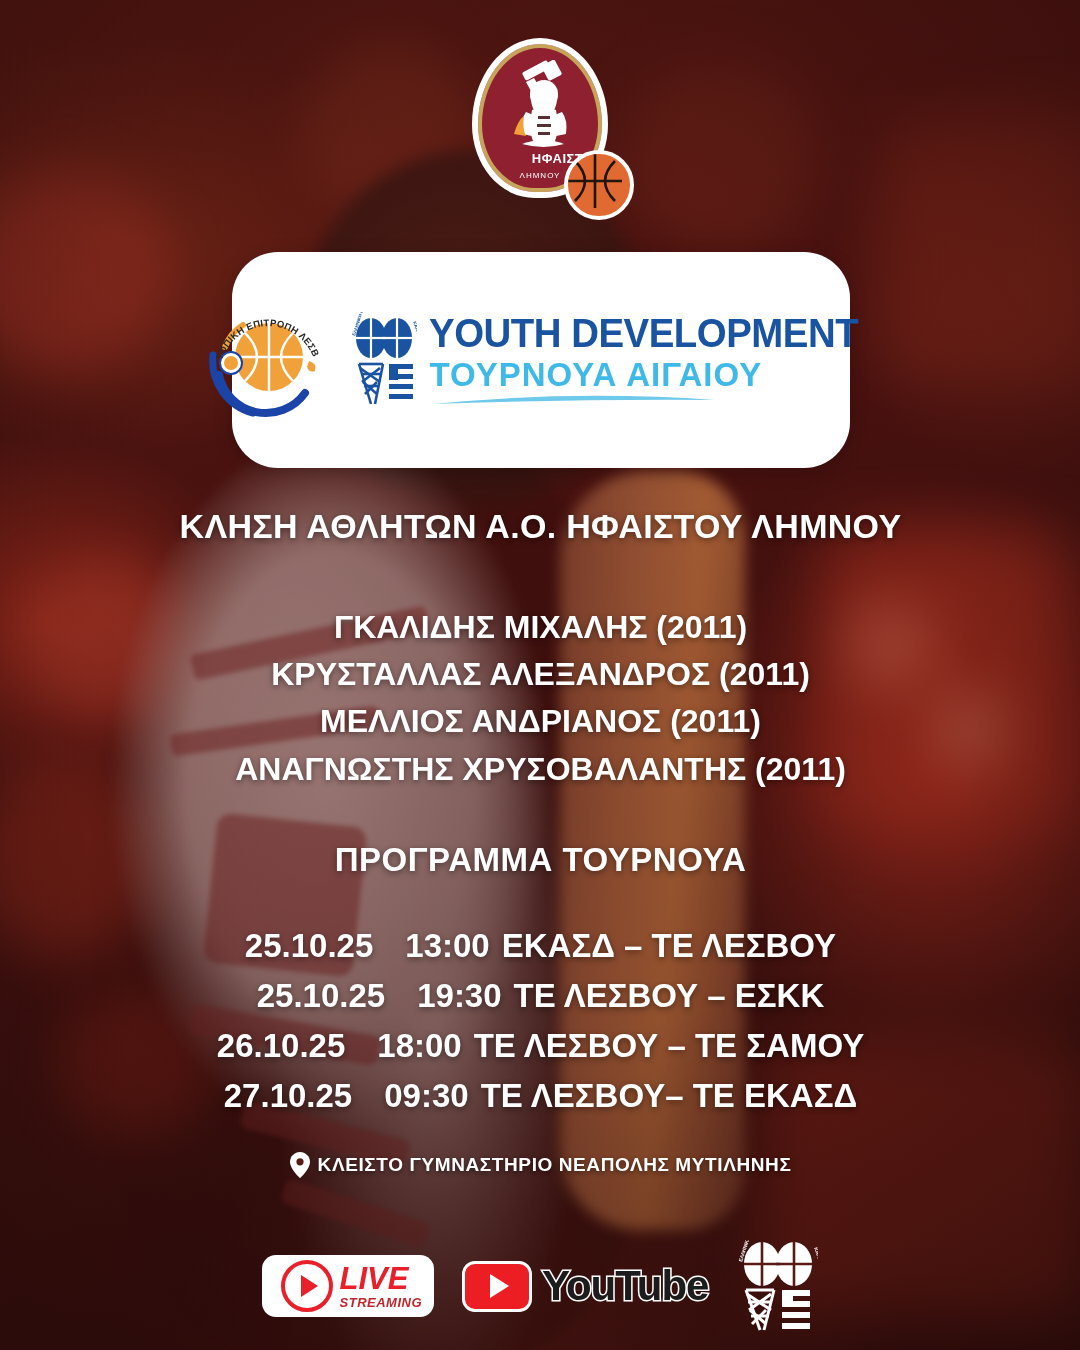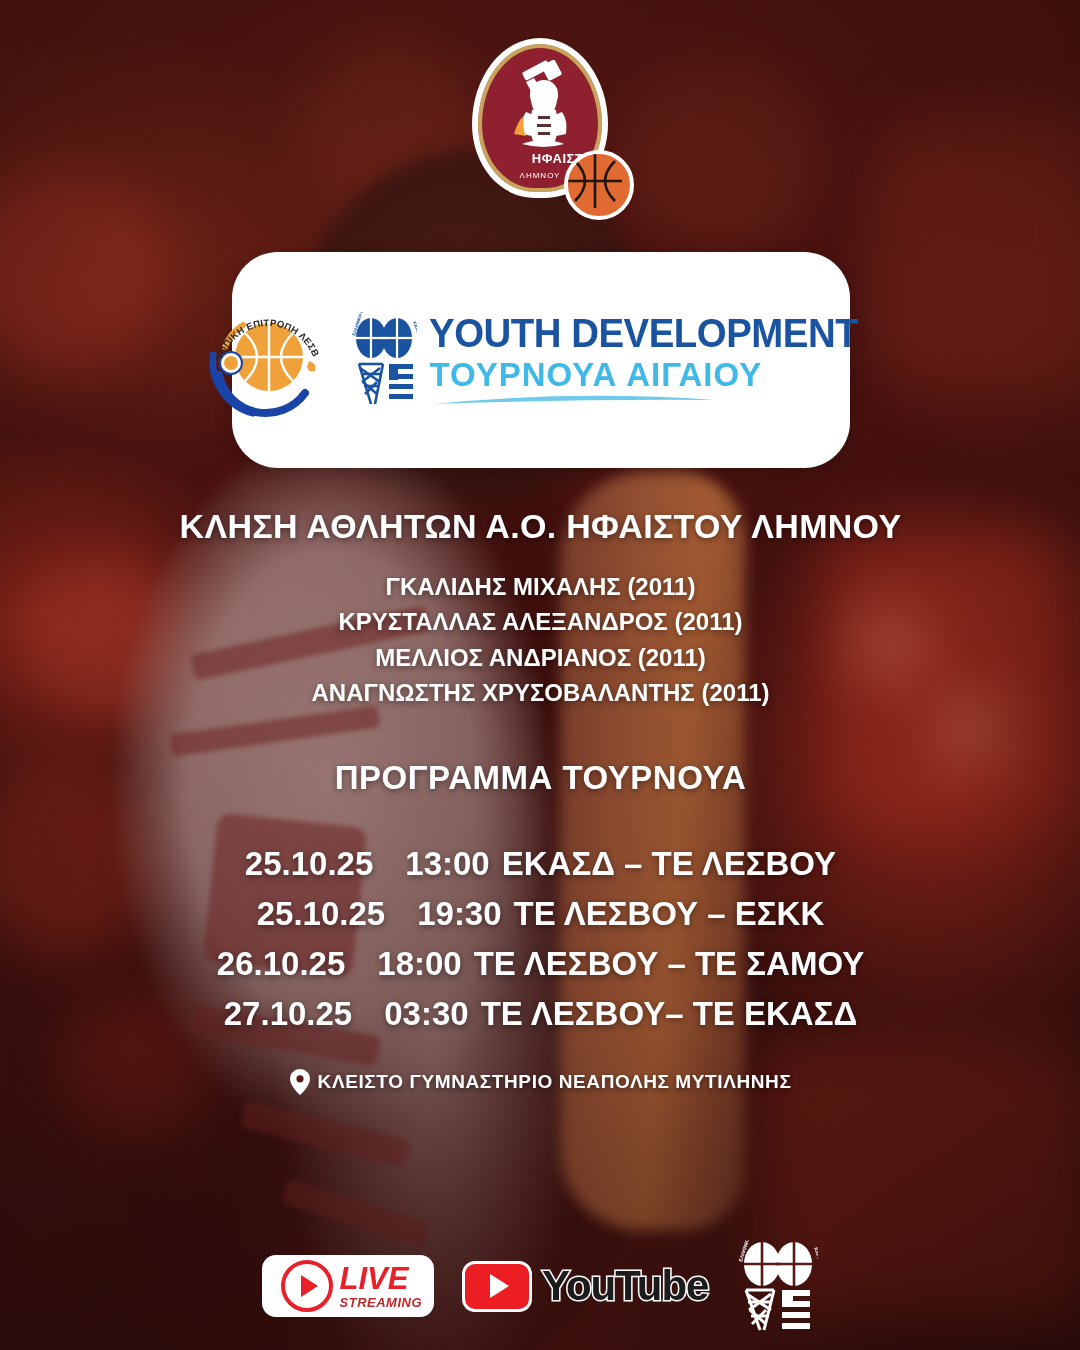--- a/index.html
+++ b/index.html
@@ -223,22 +223,22 @@
   }
   .headline {
     font-size: 34px;
     font-weight: bold;
     line-height: 1.28;
     letter-spacing: .3px;
     text-shadow: 0 2px 6px rgba(0,0,0,.45);
     padding: 0 60px;
   }
   .names {
-    margin-top: 20px;
-    font-size: 24px;
+    margin-top: 55px;
+    font-size: 32px;
     font-weight: bold;
     line-height: 1.48;
     text-shadow: 0 2px 6px rgba(0,0,0,.45);
   }
   .section-title {
     margin-top: 48px;
     font-size: 33px;
     font-weight: bold;
     letter-spacing: .5px;
     text-shadow: 0 2px 6px rgba(0,0,0,.45);
@@ -513,21 +513,21 @@
       <div class="sched-row">
         <span class="sched-date">25.10.25</span><span class="sched-time">13:00</span><span>ΕΚΑΣΔ – ΤΕ ΛΕΣΒΟΥ</span>
       </div>
       <div class="sched-row">
         <span class="sched-date">25.10.25</span><span class="sched-time">19:30</span><span>ΤΕ ΛΕΣΒΟΥ – ΕΣΚΚ</span>
       </div>
       <div class="sched-row">
         <span class="sched-date">26.10.25</span><span class="sched-time">18:00</span><span>ΤΕ ΛΕΣΒΟΥ – ΤΕ ΣΑΜΟΥ</span>
       </div>
       <div class="sched-row">
-        <span class="sched-date">27.10.25</span><span class="sched-time">03:30</span><span>ΤΕ ΛΕΣΒΟΥ– ΤΕ ΕΚΑΣΔ</span>
+        <span class="sched-date">27.10.25</span><span class="sched-time">09:30</span><span>ΤΕ ΛΕΣΒΟΥ– ΤΕ ΕΚΑΣΔ</span>
       </div>
     </div>
 
     <div class="venue">
       <svg class="pin" viewBox="0 0 20 26">
         <path d="M10 0 C4.5 0 0 4.4 0 9.9 C0 17 10 26 10 26 S20 17 20 9.9 C20 4.4 15.5 0 10 0z" fill="#ffffff"></path>
         <circle cx="10" cy="9.8" r="3.6" fill="#5a1a14"></circle>
       </svg>
       <span>ΚΛΕΙΣΤΟ ΓΥΜΝΑΣΤΗΡΙΟ ΝΕΑΠΟΛΗΣ ΜΥΤΙΛΗΝΗΣ</span>
     </div>

